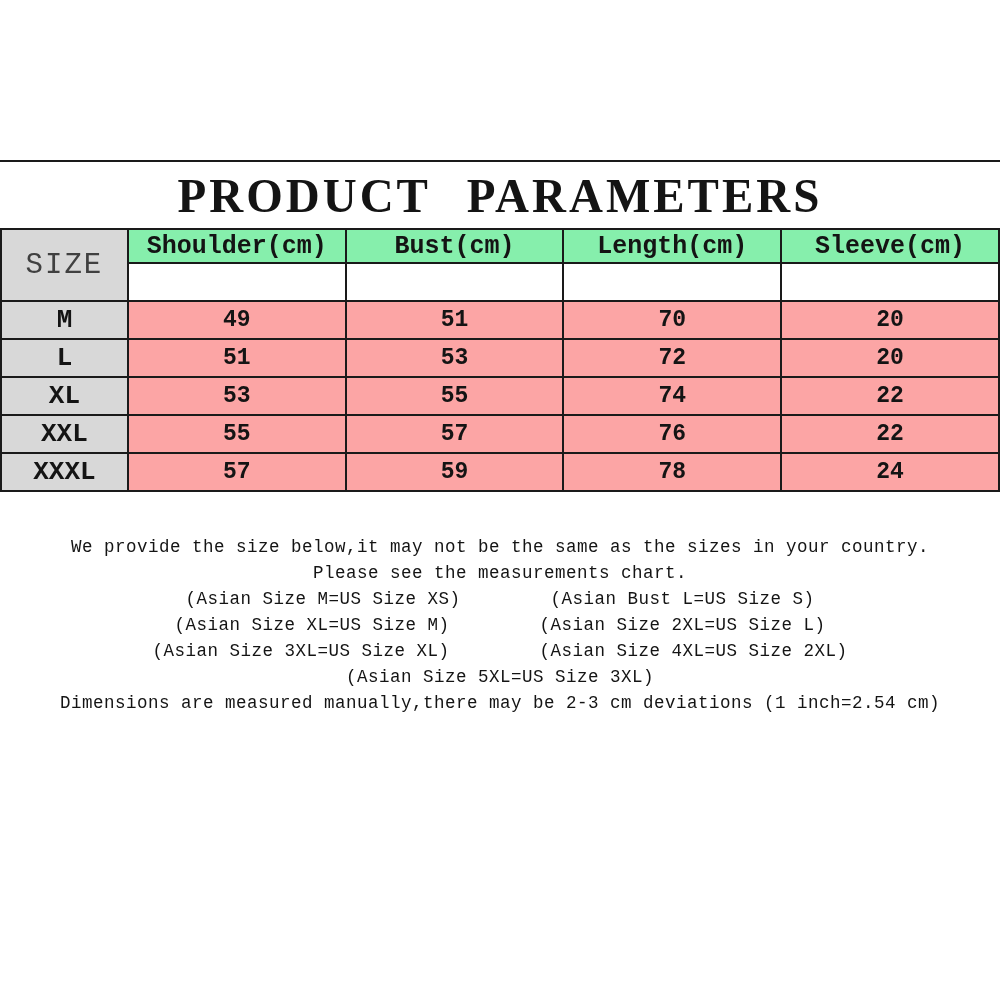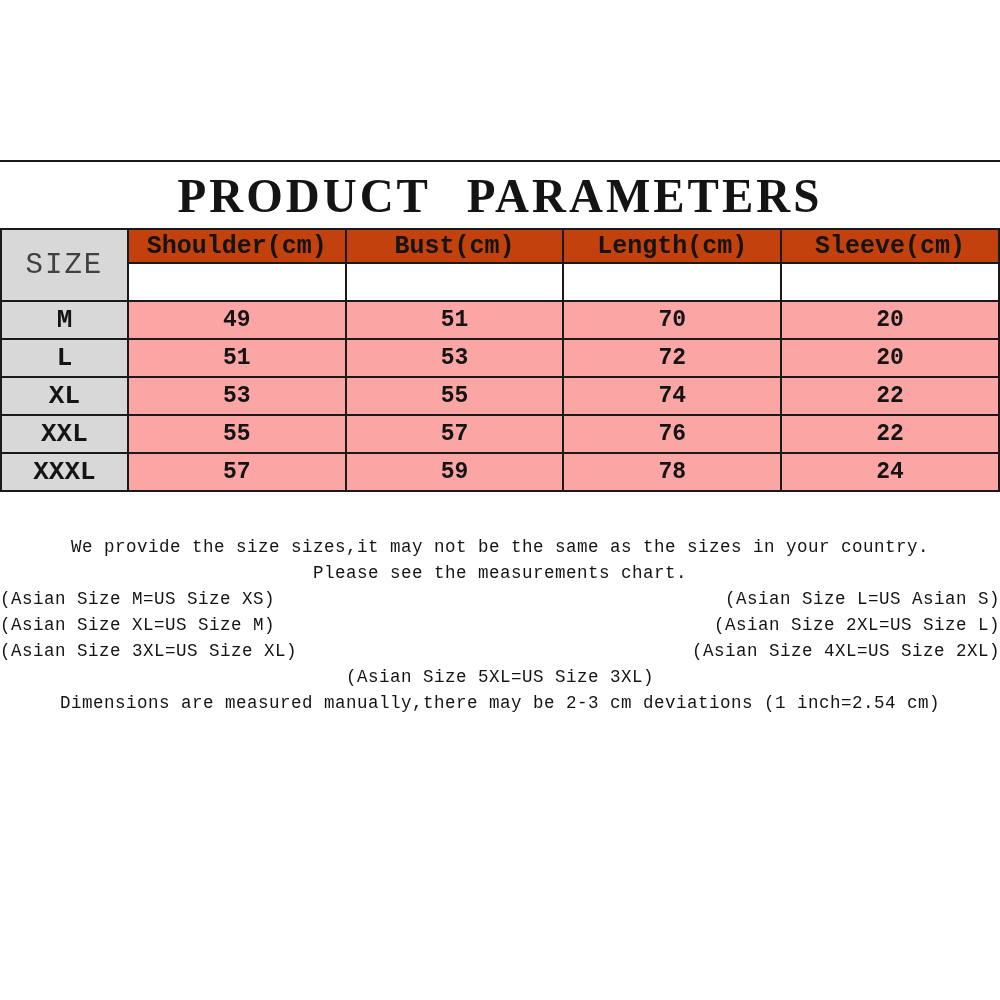--- a/index.html
+++ b/index.html
@@ -54,21 +54,21 @@
     border: 2px solid #1a1a1a;
     padding: 0;
     text-align: center;
     vertical-align: middle;
     overflow: hidden;
     white-space: nowrap;
   }
   .col-size   { width: 12.7%; }
   .col-meas   { width: 21.8%; }
   .hdr-cell {
-    background: #c2410c;
+    background: #86efac;
     height: 32px;
     font-family: "Liberation Mono", monospace;
     font-weight: 700;
     font-size: 25px;
     letter-spacing: 0px;
     color: #141414;
     margin-left: 48px;
   }
   .corner-cell {
     background: #d8d8d8;
@@ -107,21 +107,21 @@
     font-size: 17.5px;
     font-weight: 400;
     line-height: 26px;
     color: #141414;
     letter-spacing: 0.5px;
   }
   .note-line { height: 26px; }
   .note-pair {
     height: 26px;
     display: flex;
-    justify-content: space-between;
+    justify-content: center;
     gap: 90px;
   }
 </style>
 </head>
 <body>
 
 <div class="page">
 
   <div class="top-rule"></div>
 
@@ -182,25 +182,25 @@
         <th class="size-cell">XXXL</th>
         <td class="data-cell">57</td>
         <td class="data-cell">59</td>
         <td class="data-cell">78</td>
         <td class="data-cell">24</td>
       </tr>
     </tbody>
   </table>
 
   <div class="notes">
-    <div class="note-line">We provide the size sizes,it may not be the same as the sizes in your country.</div>
+    <div class="note-line">We provide the size below,it may not be the same as the sizes in your country.</div>
     <div class="note-line">Please see the measurements chart.</div>
     <div class="note-pair">
       <span>(Asian Size M=US Size XS)</span>
-      <span>(Asian Size L=US Asian S)</span>
+      <span>(Asian Bust L=US Size S)</span>
     </div>
     <div class="note-pair">
       <span>(Asian Size XL=US Size M)</span>
       <span>(Asian Size 2XL=US Size L)</span>
     </div>
     <div class="note-pair">
       <span>(Asian Size 3XL=US Size XL)</span>
       <span>(Asian Size 4XL=US Size 2XL)</span>
     </div>
     <div class="note-line">(Asian Size 5XL=US Size 3XL)</div>

